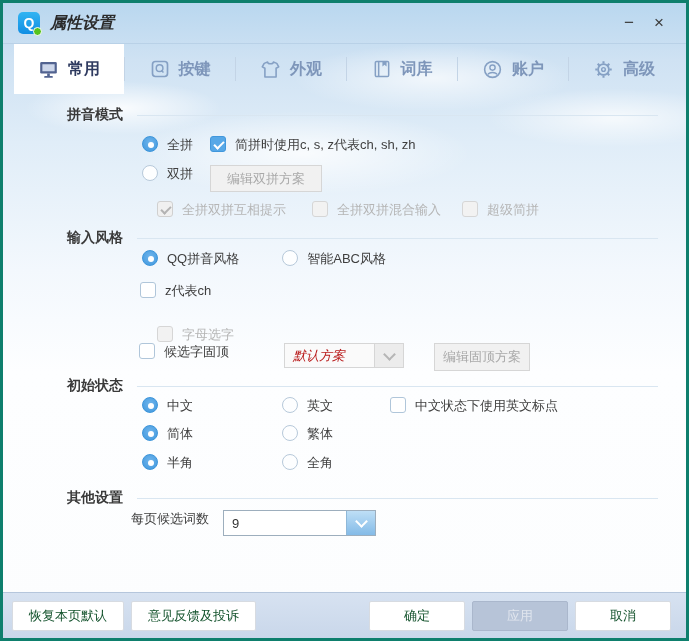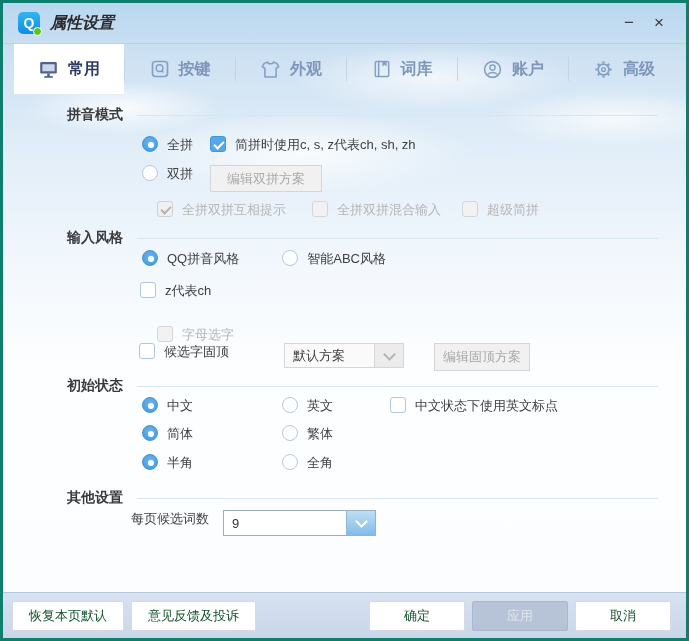--- a/index.html
+++ b/index.html
@@ -57,21 +57,21 @@
   .cbtn{box-sizing:border-box;height:27px;display:flex;align-items:center;justify-content:center;
     background:#f1f1f1;border:1px solid #d6d6d6;color:#a9a9a9;font-size:13px;}
   
   .dd{box-sizing:border-box;display:flex;align-items:stretch;background:#fff;}
   .dd .dd-value{flex:1;display:flex;align-items:center;padding-left:8px;font-size:13px;color:#333;}
   .dd .dd-btn{width:28px;display:flex;align-items:center;justify-content:center;}
   .chev{width:7px;height:7px;border-right:2px solid #fff;border-bottom:2px solid #fff;transform:rotate(45deg);margin-top:-3px;}
   .dd.enabled{border:1px solid #9daebd;}
   .dd.enabled .dd-btn{background:linear-gradient(180deg,#bedff6,#84bbe7);border-left:1px solid #8fb8d8;}
   .dd.disabled{border:1px solid #d6d6d6;background:#fafafa;}
-  .dd.disabled .dd-value{color:#404040;}
+  .dd.disabled .dd-value{color:#b91c1c;font-style:italic;}
   .dd.disabled .dd-btn{background:#ececec;border-left:1px solid #d6d6d6;}
   .dd.disabled .chev{border-color:#b5b5b5;}
   
   .footer{position:absolute;left:0;right:0;bottom:0;height:46px;box-sizing:border-box;
     background:linear-gradient(180deg,#d7e2f1,#c9d7ea);border-top:1px solid #b5c6dc;
     display:flex;align-items:center;padding:0 15px 0 9px;}
   .btn{box-sizing:border-box;height:30px;background:#fff;border:1px solid #d7dbe1;border-radius:2px;
     display:flex;align-items:center;justify-content:center;font-size:13px;color:#14532d;padding:0 16px;}
   .btn.fixed{width:96px;padding:0;}
   .btn + .btn{margin-left:7px;}

